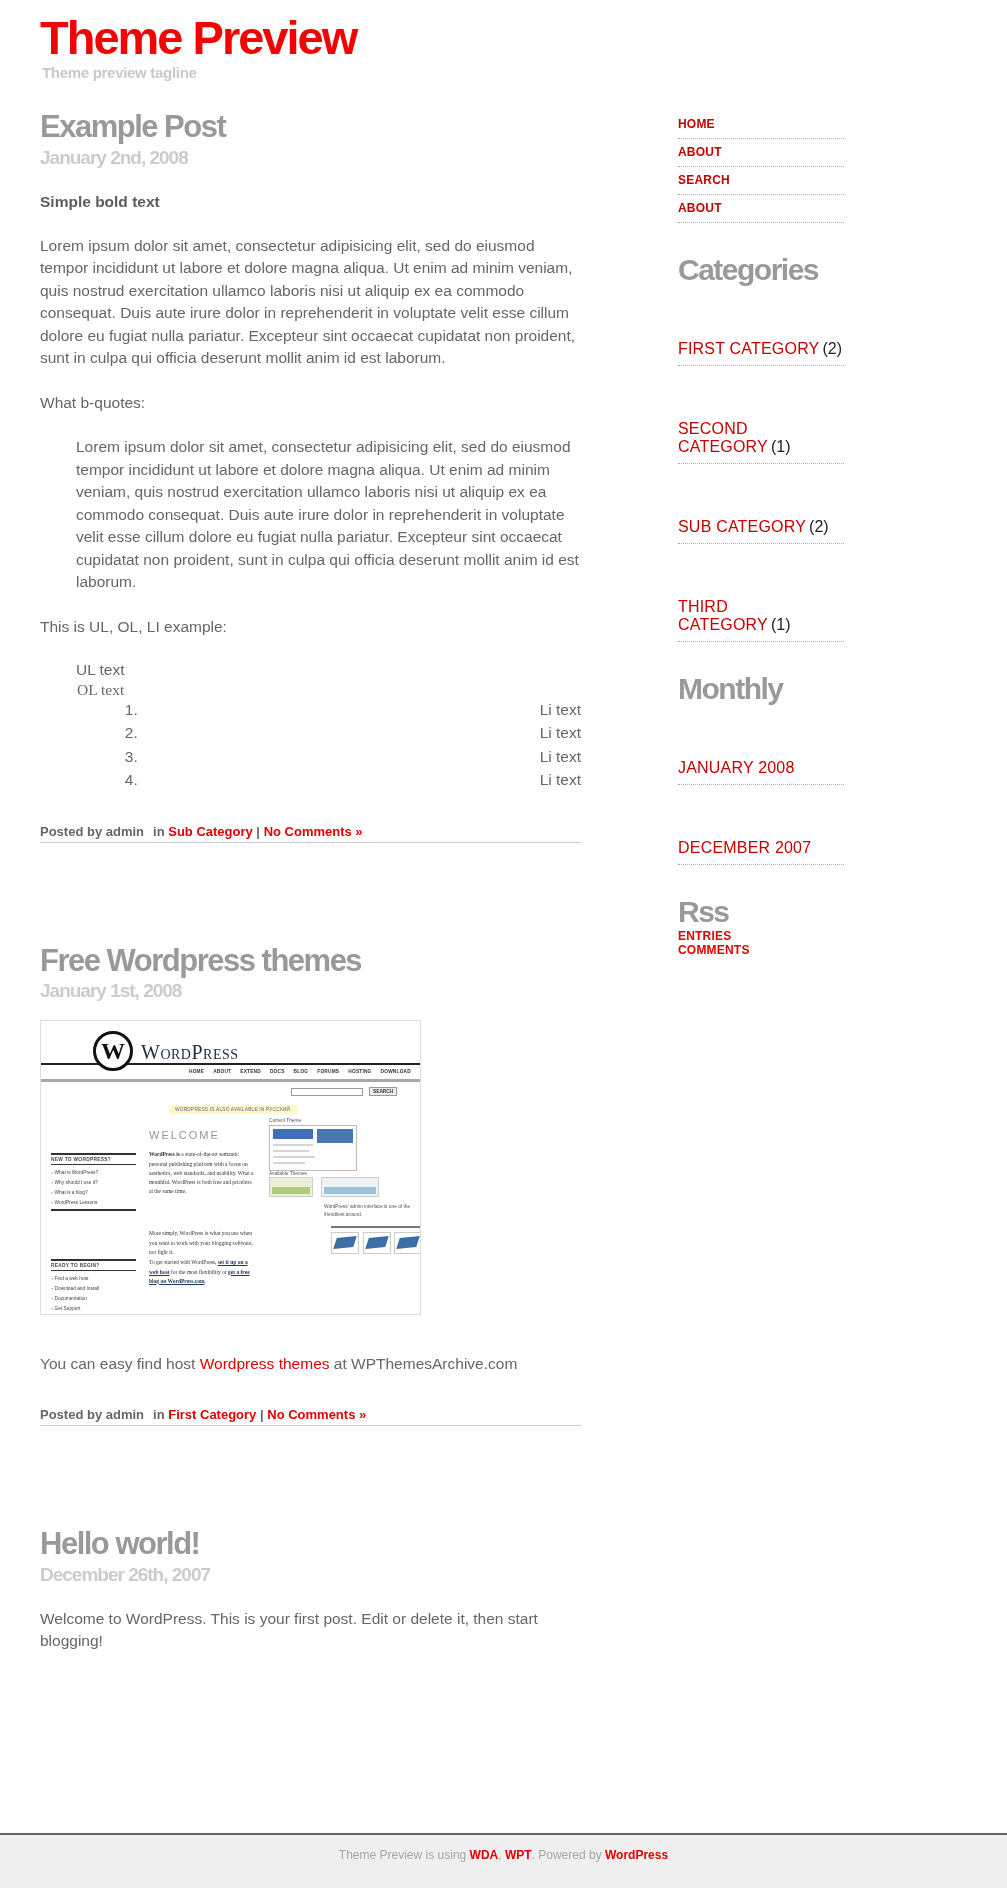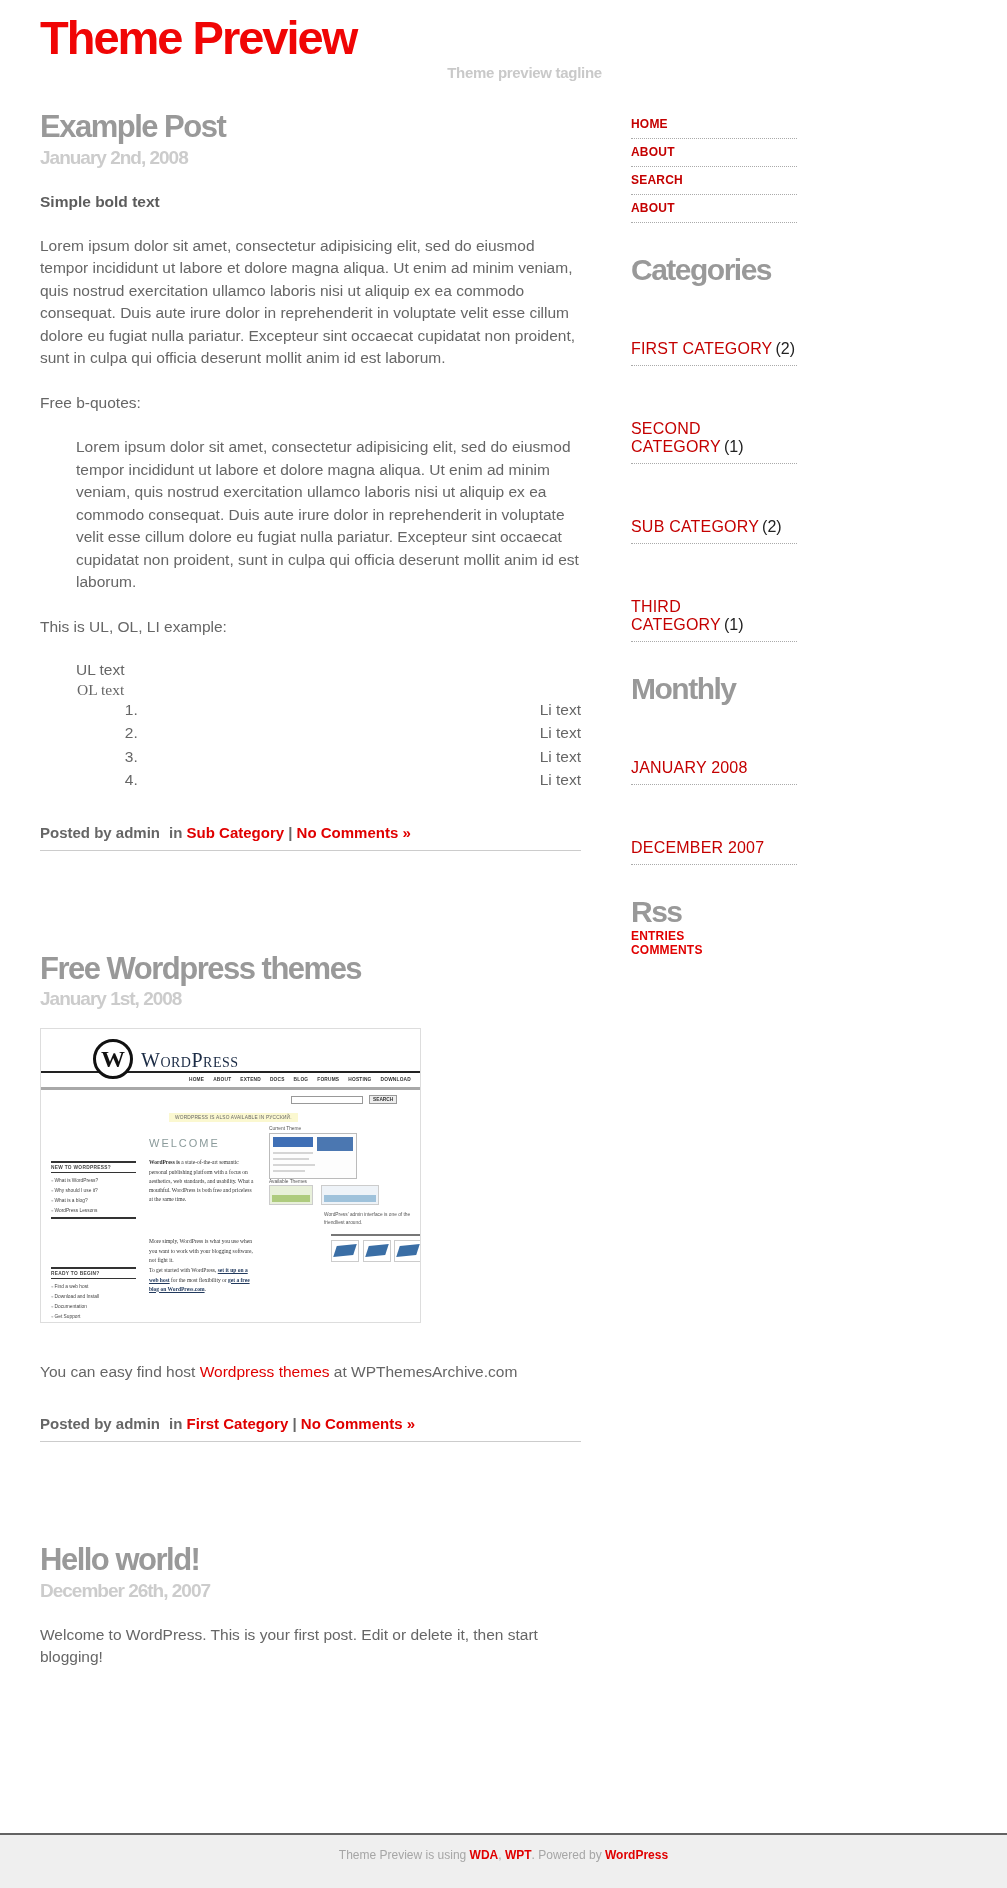--- a/index.html
+++ b/index.html
@@ -3,42 +3,42 @@
 <meta charset="utf-8">
 <style>
   * { box-sizing: border-box; }
   html,body { margin:0; padding:0; background:#fff; }
   body { width:1007px; font-family:"Liberation Sans", sans-serif; }
 
   .page { padding:10px 0 0 40px; min-height:1833px; }
 
   
   .site-title { margin:4px 0 0; font-size:47px; font-weight:bold; color:#f00505; letter-spacing:-2px; line-height:1.0; }
-  .site-tagline { margin:3px 0 0 2px; font-size:15px; font-weight:bold; color:#c9c9c9; letter-spacing:-0.3px;text-align:center; }
-
-  
-  .columns { display:flex; margin-top:30px; }
+  .site-tagline { margin:3px 0 0 2px; font-size:15px; font-weight:bold; color:#c9c9c9; letter-spacing:-0.3px; }
+
+  
+  .columns { display:flex; margin-top:30px;gap:47px; }
   .main-col { width:541px; }
   .side-col { width:166px; margin-left:50px; }
 
   
   .post { margin-bottom:102px; }
   .post-title { margin:0; font-size:31px; font-weight:bold; color:#999; letter-spacing:-1.5px; line-height:1.05; }
   .post-date { margin:3px 0 0; font-size:19px; font-weight:bold; color:#ccc; letter-spacing:-1px; }
   .post-body { margin-top:22px; font-size:15.5px; color:#666; line-height:1.45; }
   .post-body p { margin:0 0 22px; }
   .bold-line { font-weight:bold; color:#5c5c5c; }
   blockquote.bq { margin:22px 0 22px 36px; padding:0; }
   .ul-text { margin-left:36px; line-height:1.3; }
   .ol-text { margin-left:37px; line-height:1.3;font-family:Liberation Serif, serif; }
   ol.num-list { margin:0 0 0 62px; padding-left:40px; line-height:1.3;text-align:right; }
   ol.num-list li { padding:0; margin:0 0 3px; }
 
-  .postmeta { margin-top:34px; padding-bottom:9px; border-bottom:1px solid #ccc;
-              font-size:15px; font-weight:bold; color:#666; }
+  .postmeta { margin-top:34px; padding-bottom:3px; border-bottom:1px solid #ccc;
+              font-size:13px; font-weight:bold; color:#666; }
   .postmeta a { color:#e00000; text-decoration:none; }
   .postmeta .in-word { margin-left:9px; }
   .postmeta .sep { color:#666; }
 
   .caption-line { font-size:15.5px; color:#666; margin-top:40px; }
   .caption-line a { color:#e00000; text-decoration:none; }
 
   
   .side-nav a { display:block; padding:6px 0 7px; border-bottom:1px dotted #aaa;
                 font-size:12px; font-weight:bold; color:#c40000; text-decoration:none; letter-spacing:0.2px; }
@@ -111,21 +111,21 @@
   <div class="columns">
 
     <div class="main-col">
 
       <div class="post">
         <h2 class="post-title">Example Post</h2>
         <div class="post-date">January 2nd, 2008</div>
         <div class="post-body">
           <p class="bold-line">Simple bold text</p>
           <p>Lorem ipsum dolor sit amet, consectetur adipisicing elit, sed do eiusmod tempor incididunt ut labore et dolore magna aliqua. Ut enim ad minim veniam, quis nostrud exercitation ullamco laboris nisi ut aliquip ex ea commodo consequat. Duis aute irure dolor in reprehenderit in voluptate velit esse cillum dolore eu fugiat nulla pariatur. Excepteur sint occaecat cupidatat non proident, sunt in culpa qui officia deserunt mollit anim id est laborum.</p>
-          <p>Free b-quotes:</p>
+          <p>What b-quotes:</p>
           <blockquote class="bq">Lorem ipsum dolor sit amet, consectetur adipisicing elit, sed do eiusmod tempor incididunt ut labore et dolore magna aliqua. Ut enim ad minim veniam, quis nostrud exercitation ullamco laboris nisi ut aliquip ex ea commodo consequat. Duis aute irure dolor in reprehenderit in voluptate velit esse cillum dolore eu fugiat nulla pariatur. Excepteur sint occaecat cupidatat non proident, sunt in culpa qui officia deserunt mollit anim id est laborum.</blockquote>
           <p>This is UL, OL, LI example:</p>
           <div class="ul-text">UL text</div>
           <div class="ol-text">OL text</div>
           <ol class="num-list">
             <li>Li text</li>
             <li>Li text</li>
             <li>Li text</li>
             <li>Li text</li>
           </ol>

